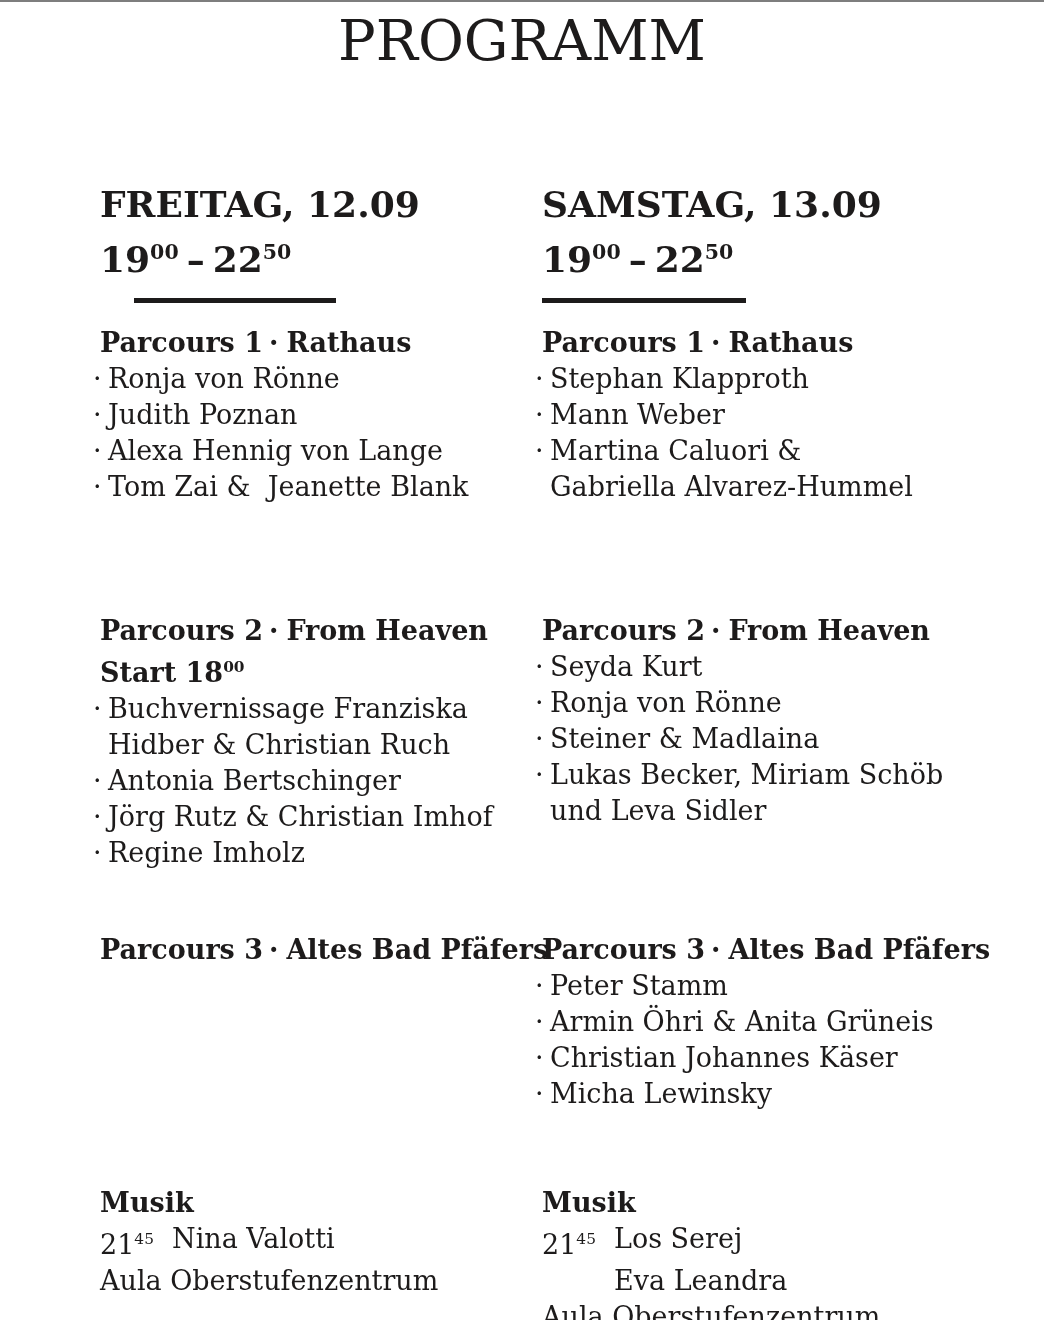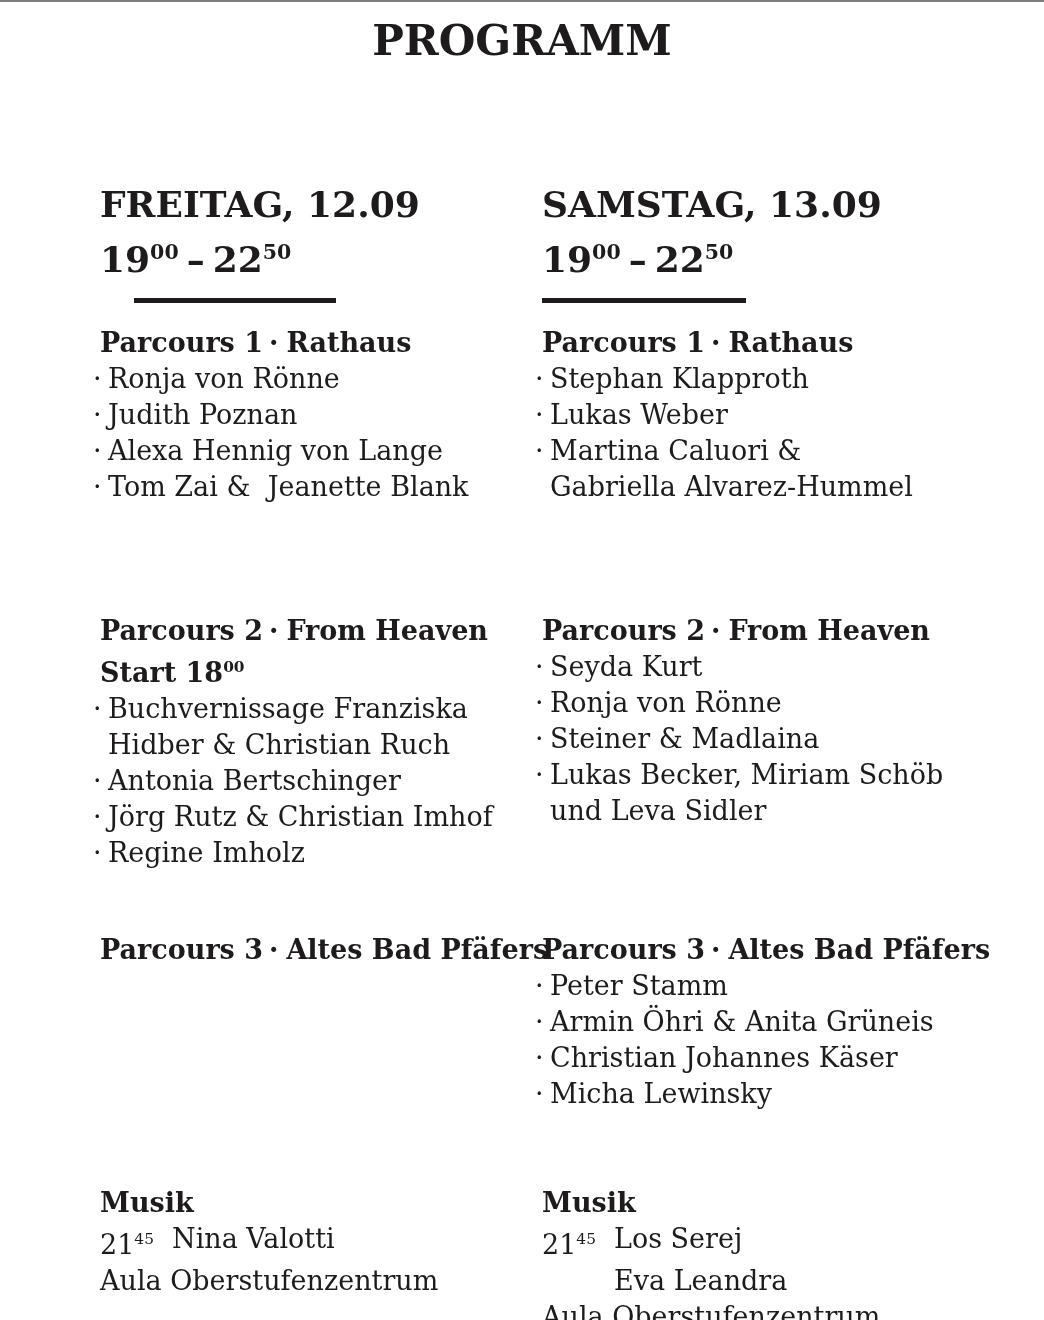--- a/index.html
+++ b/index.html
@@ -12,23 +12,23 @@
     overflow: hidden;
   }
   .top-edge {
     height: 2px;
     background: #7e7e7e;
     width: 100%;
   }
   .page-title {
     margin-top: 8px;
     text-align: center;
-    font-size: 42px;
+    font-size: 56px;
     line-height: 62px;
-    font-weight: bold;
+    font-weight: normal;
     letter-spacing: 0px;
   }
   .grid {
     margin-top: 108px;
     padding-left: 100px;
     display: grid;
     grid-template-columns: 442px auto;
     grid-template-rows: 145px 288px 319px 253px auto;
   }
   .day-header {
@@ -106,21 +106,21 @@
       <div class="item"><span class="marker">·</span><span>Judith Poznan</span></div>
       <div class="item"><span class="marker">·</span><span>Alexa Hennig von Lange</span></div>
       <div class="item"><span class="marker">·</span><span>Tom Zai &amp;&nbsp; Jeanette Blank</span></div>
     </div>
   </div>
 
   <div>
     <div class="section-header"><span>Parcours 1</span><span class="sep">·</span><span>Rathaus</span></div>
     <div class="items">
       <div class="item"><span class="marker">·</span><span>Stephan Klapproth</span></div>
-      <div class="item"><span class="marker">·</span><span>Lukas Weber</span></div>
+      <div class="item"><span class="marker">·</span><span>Mann Weber</span></div>
       <div class="item"><span class="marker">·</span><span>Martina Caluori &amp;</span>
         <div>Gabriella Alvarez-Hummel</div>
       </div>
     </div>
   </div>
 
   <div>
     <div class="section-header"><span>Parcours 2</span><span class="sep">·</span><span>From Heaven</span></div>
     <div class="section-header"><span>Start</span> <span>18</span><span class="sup">00</span></div>
     <div class="items">

